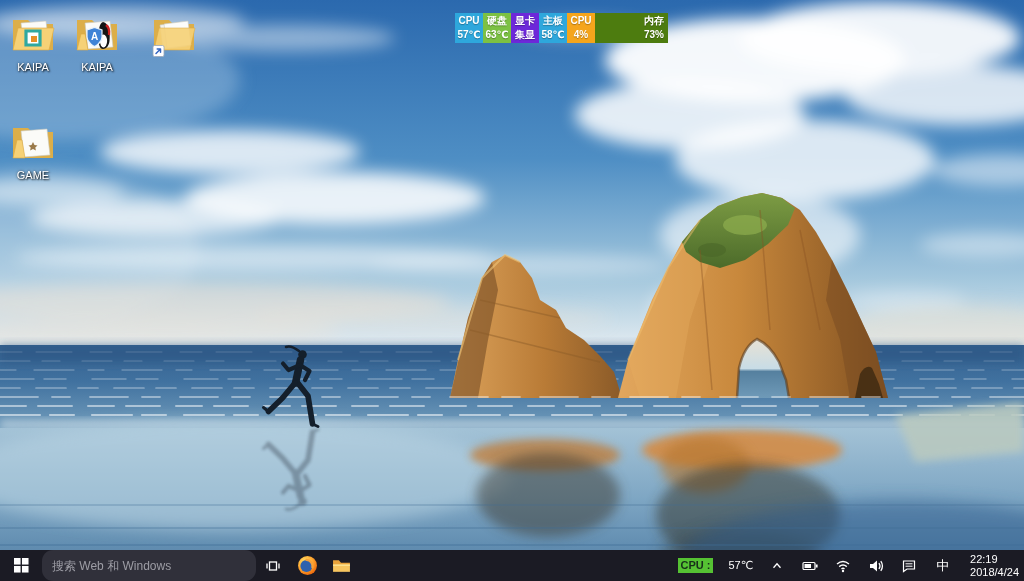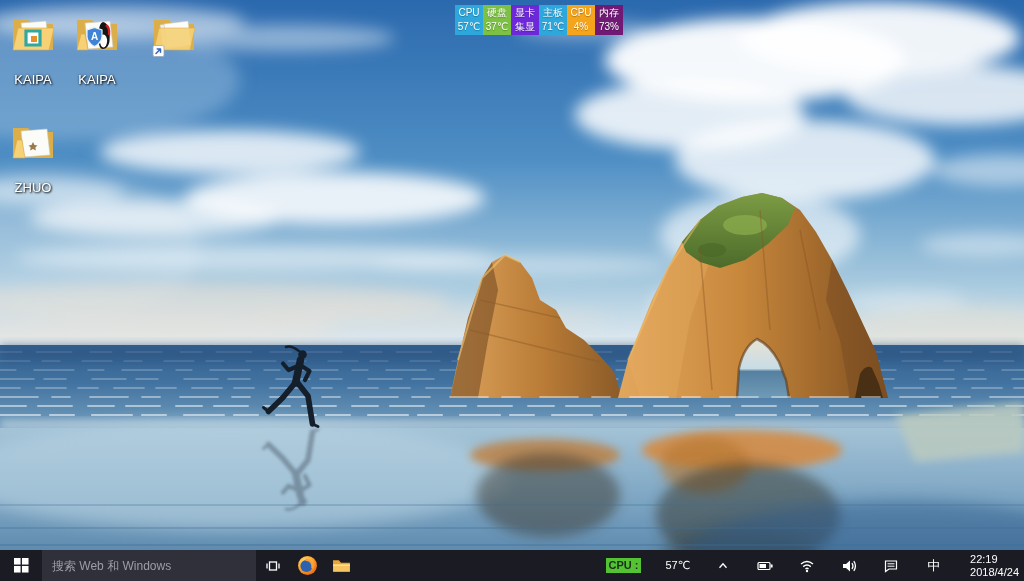--- a/index.html
+++ b/index.html
@@ -3,40 +3,40 @@
 <meta charset="utf-8">
 <style>
   html,body{margin:0;padding:0;background:#000;}
   .screen{position:relative;width:1024px;height:581px;overflow:hidden;
           font-family:"Liberation Sans","DejaVu Sans",sans-serif;background:#4e8ec4;}
   svg.wallpaper{position:absolute;inset:0;width:100%;height:100%;display:block;}
 
   
   .desktop-icon{position:absolute;display:flex;flex-direction:column;align-items:center;z-index:2;}
   .desktop-icon .art{width:48px;height:48px;}
-  .icon-label{margin-top:13px;font-size:13px;color:#fff;text-align:center;line-height:13px;
+  .icon-label{margin-top:1px;font-size:11px;color:#fff;text-align:center;line-height:13px;
               text-shadow:1px 1px 2px rgba(0,0,0,.9),0 0 3px rgba(0,0,0,.55);
               word-break:break-all;max-width:100%;}
 
   
-  .hw-widget{position:absolute;left:455px;top:5px;display:flex;z-index:3;}
+  .hw-widget{position:absolute;left:455px;top:13px;display:flex;z-index:3;font-weight:bold;}
   .hw-cell{width:28px;height:30px;display:flex;flex-direction:column;align-items:center;
            justify-content:center;font-size:10px;line-height:14px;color:#fff;
            text-shadow:0 1px 1px rgba(0,0,0,.3);}
 
   
   .taskbar{position:absolute;left:0;bottom:0;width:1024px;height:31px;background:#1b1b24;
            display:flex;align-items:stretch;z-index:10;}
   .start-button{width:42px;display:flex;align-items:center;justify-content:center;}
-  .search-box{width:214px;background:#30303a;display:flex;align-items:center;}
+  .search-box{width:214px;background:#30303a;display:flex;align-items:center;border-radius:11px;}
   .search-input{background:transparent;border:none;outline:none;color:#ccc;font-size:12px;
                 padding:0 0 0 10px;width:100%;font-family:inherit;}
   .search-input::placeholder{color:#9d9da5;opacity:1;}
   .tb-btn{width:34px;display:flex;align-items:center;justify-content:center;}
-  .tray{margin-left:auto;display:flex;align-items:center;gap:24px;padding-right:5px;}
+  .tray{margin-left:auto;display:flex;align-items:center;gap:15px;padding-right:5px;}
   .cpu-badge{background:#55c233;color:#17301a;font-size:11px;font-weight:bold;
              padding:1px 3px;line-height:13px;}
   .cpu-temp{color:#fff;font-size:11px;}
   .tray-icon{display:flex;align-items:center;justify-content:center;width:18px;height:18px;}
   .tray-ime{color:#fff;font-size:13px;width:20px;text-align:center;}
   .clock{color:#fff;font-size:11px;line-height:13px;text-align:left;padding-left:2px;}
 </style>
 </head>
 <body>
 
@@ -231,46 +231,46 @@
     </svg>
   </div>
 
   <div class="desktop-icon" style="left:4px;top:120px;width:58px">
     <svg class="art" viewBox="0 0 48 48">
       <path d="M4 8 L19 8 L23 12 L44 12 L44 38 L4 38 Z" fill="#dcae49"></path>
       <path d="M12 11 L38 9 L41 35 L15 37 Z" fill="#fbfbf8" stroke="#c9c9c0" stroke-width=".6"></path>
       <path d="M24 22 l1.5 3 3 .5 -2.2 2 .6 3 -2.9 -1.6 -2.9 1.6 .6 -3 -2.2 -2 3 -.5 Z" fill="#9a7a4a"></path>
       <path d="M4 38 L8 20 L13 20 L16 38 Z" fill="#f6d176" stroke="#dba941" stroke-width=".6"></path>
     </svg>
-    <span class="icon-label">ZHUO</span>
+    <span class="icon-label">GAME</span>
   </div>
 
 
   <div class="hw-widget">
     <div class="hw-cell" style="background-color: rgb(46, 167, 220);">
       <span>CPU</span>
       <span>57℃</span>
     </div>
     <div class="hw-cell" style="background-color: rgb(124, 193, 67);">
       <span>硬盘</span>
-      <span>37℃</span>
+      <span>63℃</span>
     </div>
     <div class="hw-cell" style="background-color: #6d28d9;">
       <span>显卡</span>
       <span>集显</span>
     </div>
     <div class="hw-cell" style="background-color: rgb(46, 167, 220); align-items: center;">
       <span>主板</span>
-      <span>71℃</span>
+      <span>58℃</span>
     </div>
     <div class="hw-cell" style="background-color: rgb(245, 165, 28);">
       <span>CPU</span>
       <span>4%</span>
     </div>
-    <div class="hw-cell" style="background-color: #701a75;">
+    <div class="hw-cell" style="background-color: #4d7c0f; padding-left: 45px;">
       <span>内存</span>
       <span>73%</span>
     </div>
   </div>
 
   <div class="taskbar">
     <div class="start-button">
       <svg width="15" height="15" viewBox="0 0 16 16">
         <rect x="0" y="0" width="7" height="7" fill="#fff"></rect>
         <rect x="8.5" y="0" width="7" height="7" fill="#fff"></rect>

